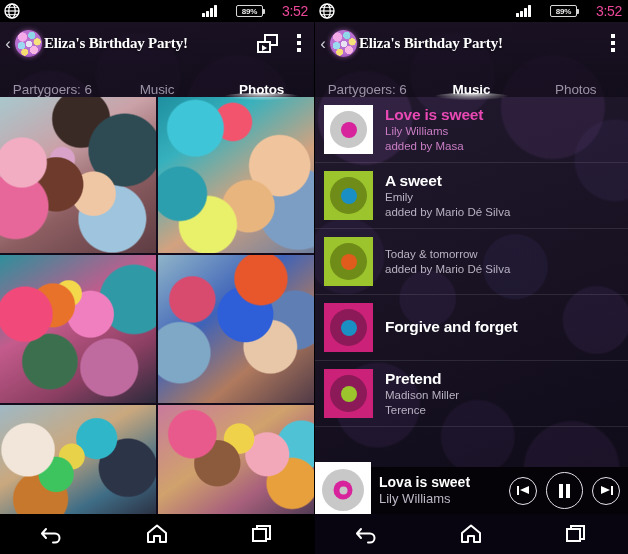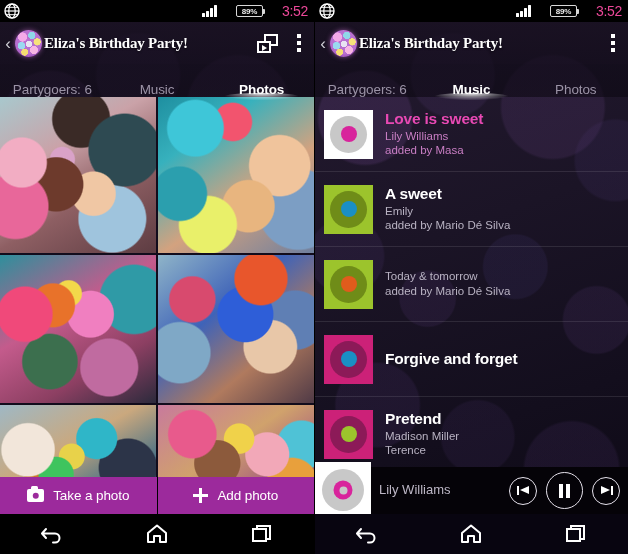--- a/index.html
+++ b/index.html
@@ -179,21 +179,21 @@
       radial-gradient(circle at 52% 30%, #f0d24a 0 13%, transparent 14%),
       radial-gradient(circle at 70% 44%, #f2a8b8 0 17%, transparent 18%),
       radial-gradient(circle at 86% 70%, #e8a03c 0 16%, transparent 17%),
       radial-gradient(circle at 92% 36%, #4fc2d6 0 15%, transparent 16%),
       linear-gradient(145deg, #c87a9c 0%, #d0a26c 42%, #a8607c 70%, #4e3a52 100%); }
 
   
   .song-list { position: relative; z-index: 10; }
   .song {
     display: flex; align-items: center; gap: 12px; padding: 8px 10px 8px 9px;
-    height: 75px; border-bottom: 1px solid rgba(255,255,255,.10);
+    height: 66px; border-bottom: 1px solid rgba(255,255,255,.10);
     position: relative;
   }
   .art {
     width: 49px; height: 49px; flex: 0 0 auto; position: relative;
     display: flex; align-items: center; justify-content: center;
   }
   .art .disc { width: 37px; height: 37px; border-radius: 50%; position: relative; }
   .art .disc::after {
     content: ""; position: absolute; left: 50%; top: 50%; transform: translate(-50%,-50%);
     width: 11px; height: 11px; border-radius: 50%; background: inherit; filter: brightness(.55);
@@ -347,30 +347,20 @@
 
     <div class="photo-grid">
       <div class="photo r1 ph1"></div>
       <div class="photo r1 ph2"></div>
       <div class="photo r2 ph3"></div>
       <div class="photo r2 ph4"></div>
       <div class="photo r3 ph5"></div>
       <div class="photo r3 ph6"></div>
     </div>
 
-    <div class="actionbar">
-      <div class="action-btn">
-        <span class="cam-icon"></span>
-        <span>Take a photo</span>
-      </div>
-      <div class="action-btn">
-        <span class="plus-icon"></span>
-        <span>Add photo</span>
-      </div>
-    </div>
 
     <div class="navbar">
       <div class="nav-btn">
         <svg width="26" height="20" viewBox="0 0 26 20">
           <path d="M7 5 L3 9.5 L7 14 M3.4 9.5 H16 a4.5 4.5 0 0 1 0 9 h-2" fill="none" stroke="#fff" stroke-width="2" stroke-linecap="round" stroke-linejoin="round"></path>
         </svg>
       </div>
       <div class="nav-btn">
         <svg width="24" height="22" viewBox="0 0 24 22">
           <path d="M3 10 L12 2.5 L21 10 V19 H15 V13 H9 V19 H3 Z" fill="none" stroke="#fff" stroke-width="2" stroke-linejoin="round"></path>
@@ -490,20 +480,21 @@
       </div>
 
     </div>
 
     <div class="nowplaying">
       <div class="np-art">
         <div class="disc"></div>
         <div class="hole"></div>
       </div>
       <div class="np-meta">
+        <div class="np-title">Lova is sweet</div>
         <div class="np-artist">Lily Williams</div>
       </div>
       <div class="np-ctrls">
         <div class="ctrl sm">
             <span class="gl-prev"></span>
           </div>
         <div class="ctrl lg">
             <span class="gl-pause">
               <i></i>
               <i></i>

